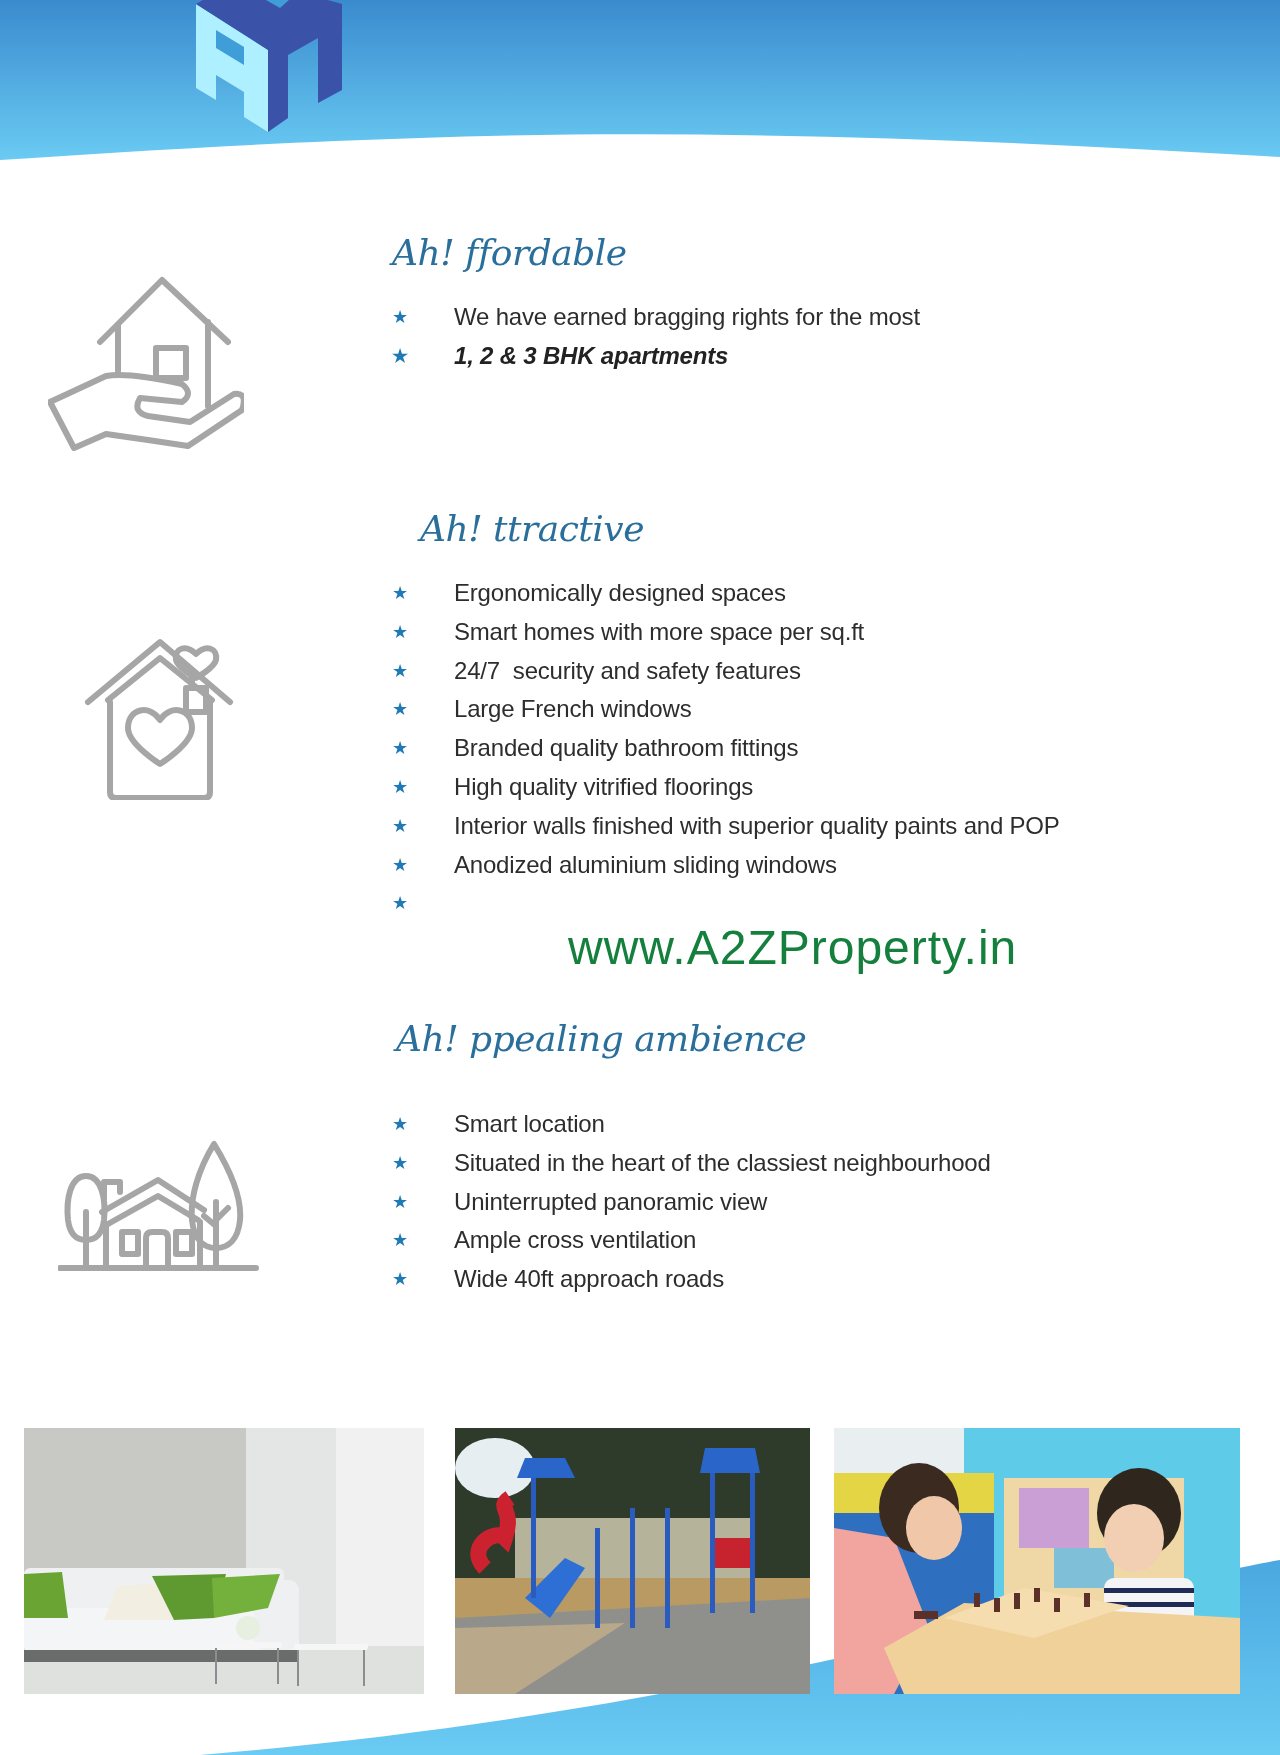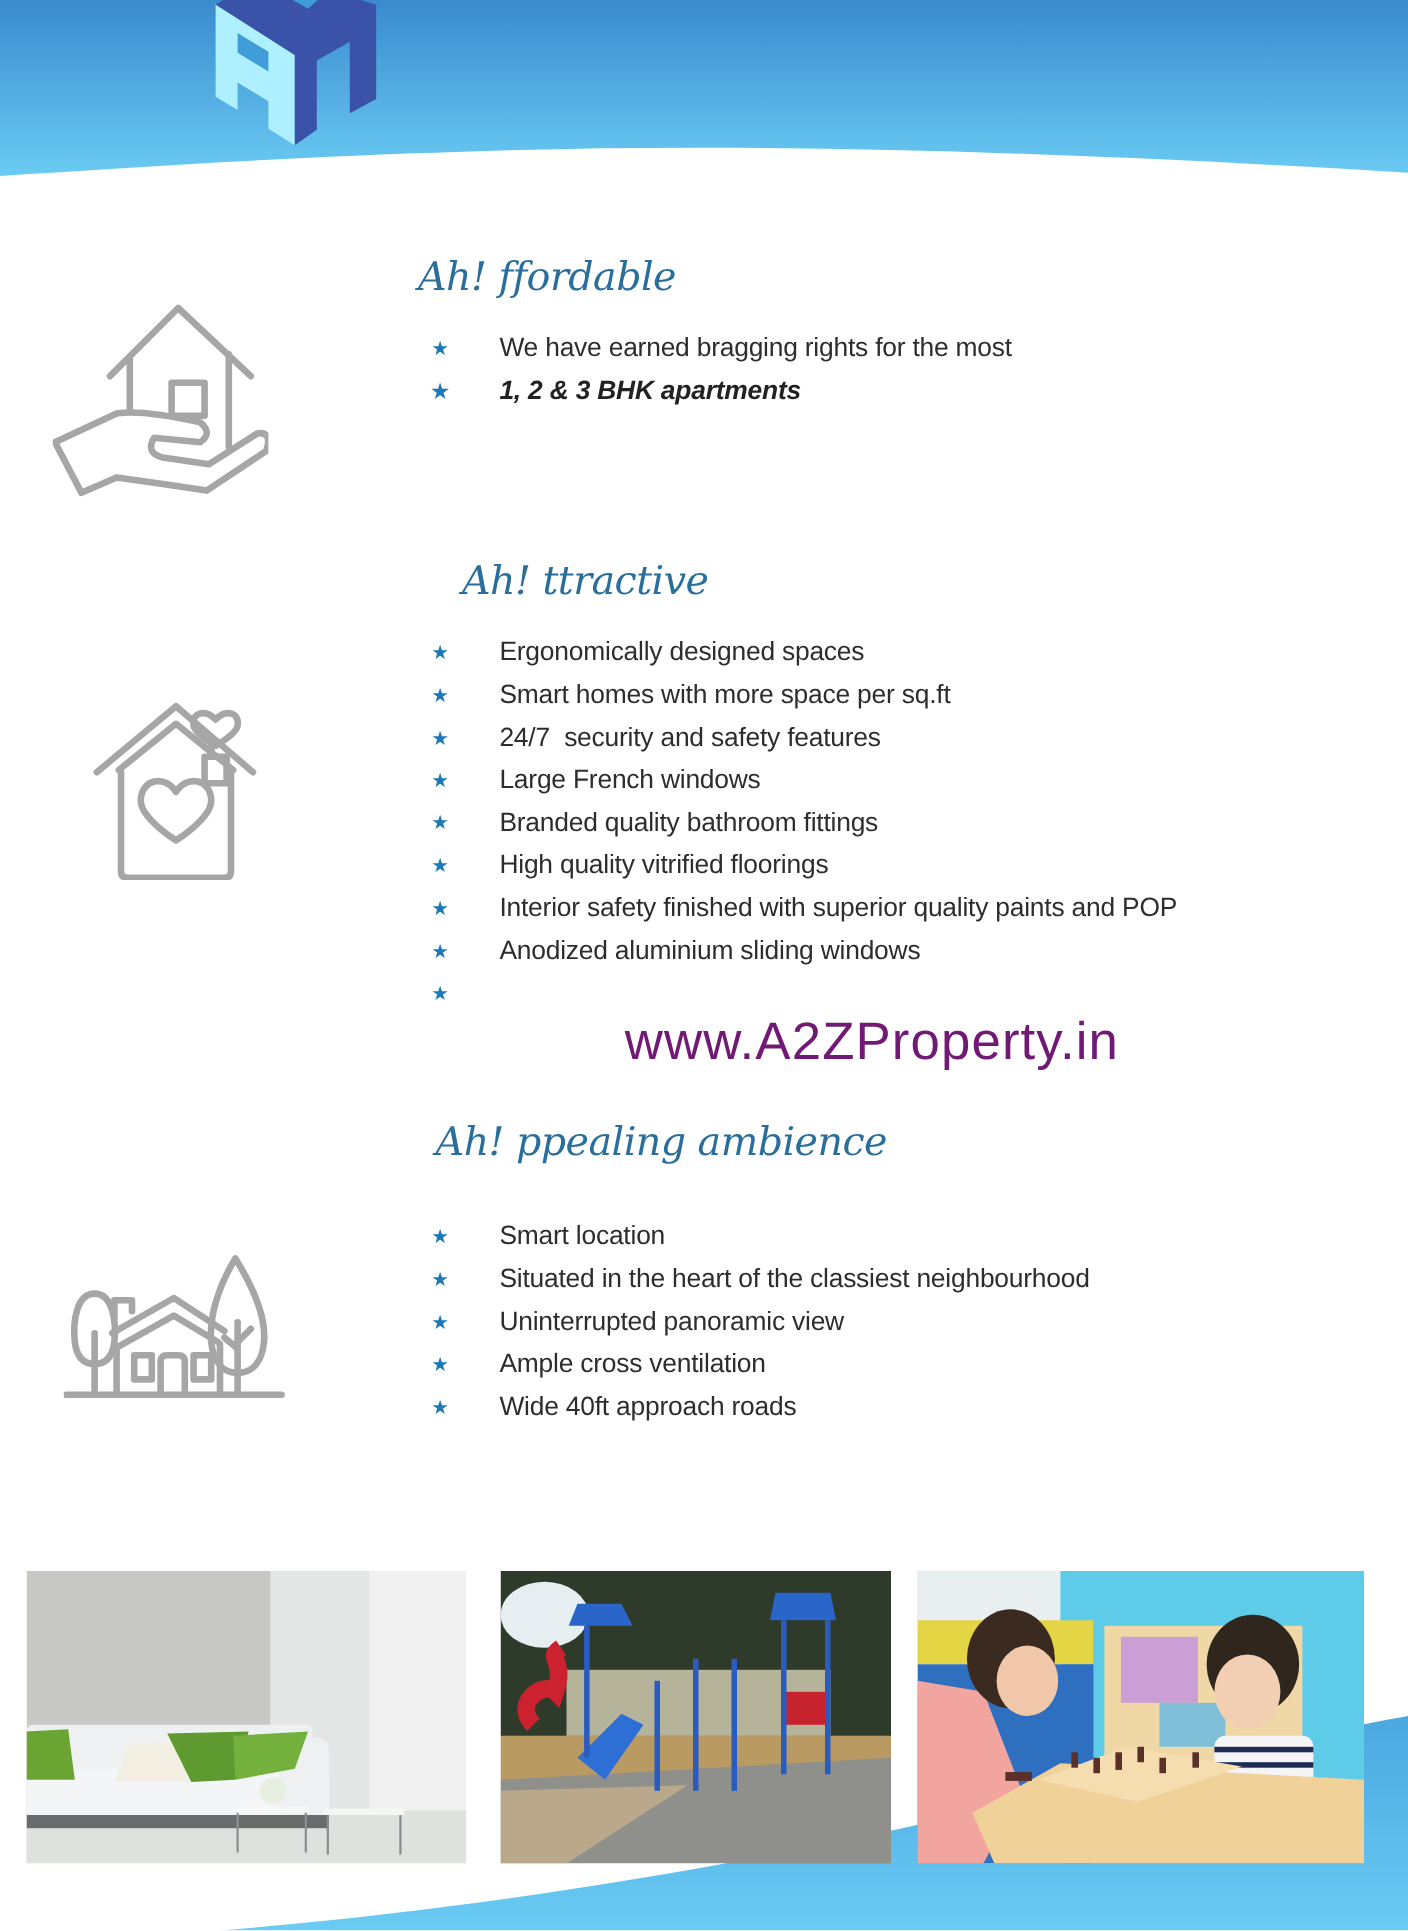--- a/index.html
+++ b/index.html
@@ -6,21 +6,21 @@
   body { width: 1280px; height: 1755px; position: relative; background: #ffffff; overflow: hidden; font-family: "Liberation Sans", sans-serif; color: #2b2b2b; }
   .header { position: absolute; left: 0; top: 0; width: 1280px; height: 170px; }
   .header svg { display: block; }
   .logo { position: absolute; left: 192px; top: 0; width: 156px; height: 132px; }
   .section-title { position: absolute; font-family: "DejaVu Serif", serif; font-style: italic; color: #2a6f9c; font-size: 36px; letter-spacing: -0.5px; white-space: nowrap; }
   .bullets { position: absolute; left: 392px; margin: 0; padding: 0; list-style: none; }
   .bullets li { position: relative; padding-left: 62px; font-size: 24px; line-height: 38.8px; color: #2d2d2d; white-space: nowrap; letter-spacing: -0.2px; }
   .bullets li .star { position: absolute; left: 0; top: 0; color: #1f79b6; font-size: 18px; line-height: 38.8px; }
   .bullets li.bold { font-weight: bold; font-style: italic; color: #222; }
   .icon { position: absolute; }
-  .watermark { position: absolute; left: 568px; top: 920px; font-size: 48px; color: #701a75; letter-spacing: 1px; white-space: nowrap; }
+  .watermark { position: absolute; left: 568px; top: 920px; font-size: 48px; color: #15803d; letter-spacing: 1px; white-space: nowrap; }
   .photo { position: absolute; top: 1428px; height: 266px; overflow: hidden; }
   .bottom-wave { position: absolute; left: 0; top: 1560px; width: 1280px; height: 195px; }
 </style>
 </head>
 <body>
 
 <div class="header">
   <svg width="1280" height="170" viewBox="0 0 1280 170">
     <defs>
       <linearGradient id="hg" x1="0" y1="0" x2="0" y2="1">
@@ -34,21 +34,21 @@
 
 <div class="logo">
   <svg width="156" height="132" viewBox="0 0 156 132">
     <polygon points="4,4 76,50 76,132 52,117 52,92 24,75 24,100 4,88" fill="#aef0ff"></polygon>
     <polygon points="24,30 52,47 52,65 24,48" fill="#3f9ed8"></polygon>
     <polygon points="4,4 28,-10 100,-10 150,4 150,90 126,103 126,38 96,55 96,118 76,132 76,50" fill="#3a52a8"></polygon>
     <polygon points="72,-10 108,-10 88,8 74,0" fill="#3f9ed8"></polygon>
   </svg>
 </div>
 
-<div class="section-title" style="left:380px; top:232px;">Ah! ffordable</div>
+<div class="section-title" style="left:392px; top:232px;">Ah! ffordable</div>
 <svg class="icon" style="left:48px; top:276px;" width="196" height="176" viewBox="0 0 196 176">
   <g fill="none" stroke="#a6a6a6" stroke-width="6" stroke-linejoin="round" stroke-linecap="round">
     <polyline points="52,66 114,4 180,66"></polyline>
     <line x1="70" y1="50" x2="70" y2="95"></line>
     <line x1="160" y1="46" x2="160" y2="130"></line>
     <rect x="108" y="72" width="30" height="30"></rect>
     <path d="M2,126 L58,100 Q80,96 134,108 Q146,118 134,126 L92,122 Q84,136 100,140 L142,146 L186,118 Q200,116 194,134 L140,170 L100,164 L58,158 L26,172 Z"></path>
   </g>
 </svg>
 <ul class="bullets" style="top:298px;">
@@ -68,21 +68,21 @@
     <path d="M76,88 C66,72 44,76 44,96 C44,112 76,132 76,132 C76,132 108,112 108,96 C108,76 86,72 76,88 Z"></path>
   </g>
 </svg>
 <ul class="bullets" style="top:574px;">
   <li><span class="star">★</span><span>Ergonomically designed spaces</span></li>
   <li><span class="star">★</span><span>Smart homes with more space per sq.ft</span></li>
   <li><span class="star">★</span><span style="white-space:pre">24/7  security and safety features</span></li>
   <li><span class="star">★</span><span>Large French windows</span></li>
   <li><span class="star">★</span><span>Branded quality bathroom fittings</span></li>
   <li><span class="star">★</span><span>High quality vitrified floorings</span></li>
-  <li><span class="star">★</span><span>Interior safety finished with superior quality paints and POP</span></li>
+  <li><span class="star">★</span><span>Interior walls finished with superior quality paints and POP</span></li>
   <li><span class="star">★</span><span>Anodized aluminium sliding windows</span></li>
   <li><span class="star">★</span></li>
 </ul>
 
 <div class="watermark">www.A2ZProperty.in</div>
 
 <div class="section-title" style="left:396px; top:1018px;text-align:right;">Ah! ppealing ambience</div>
 <svg class="icon" style="left:58px; top:1140px;" width="202" height="132" viewBox="0 0 202 132">
   <g fill="none" stroke="#a6a6a6" stroke-width="6" stroke-linejoin="round" stroke-linecap="round">
     <line x1="2" y1="128" x2="198" y2="128"></line>

